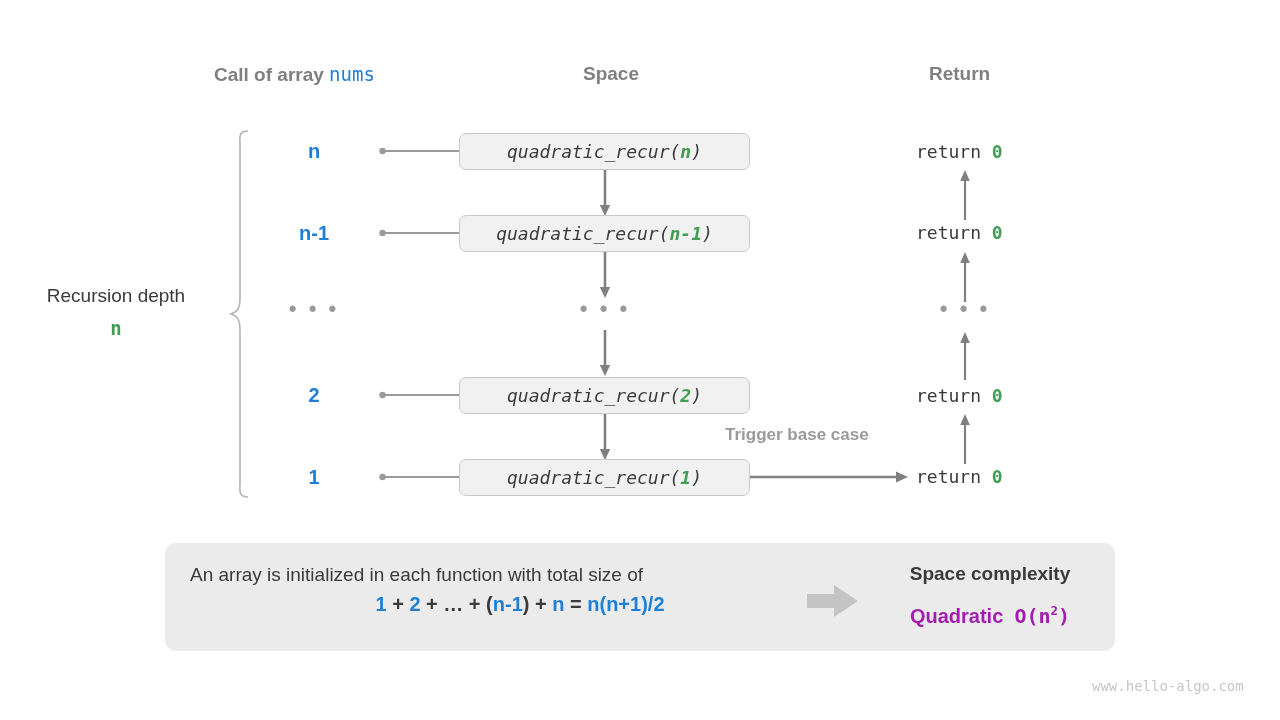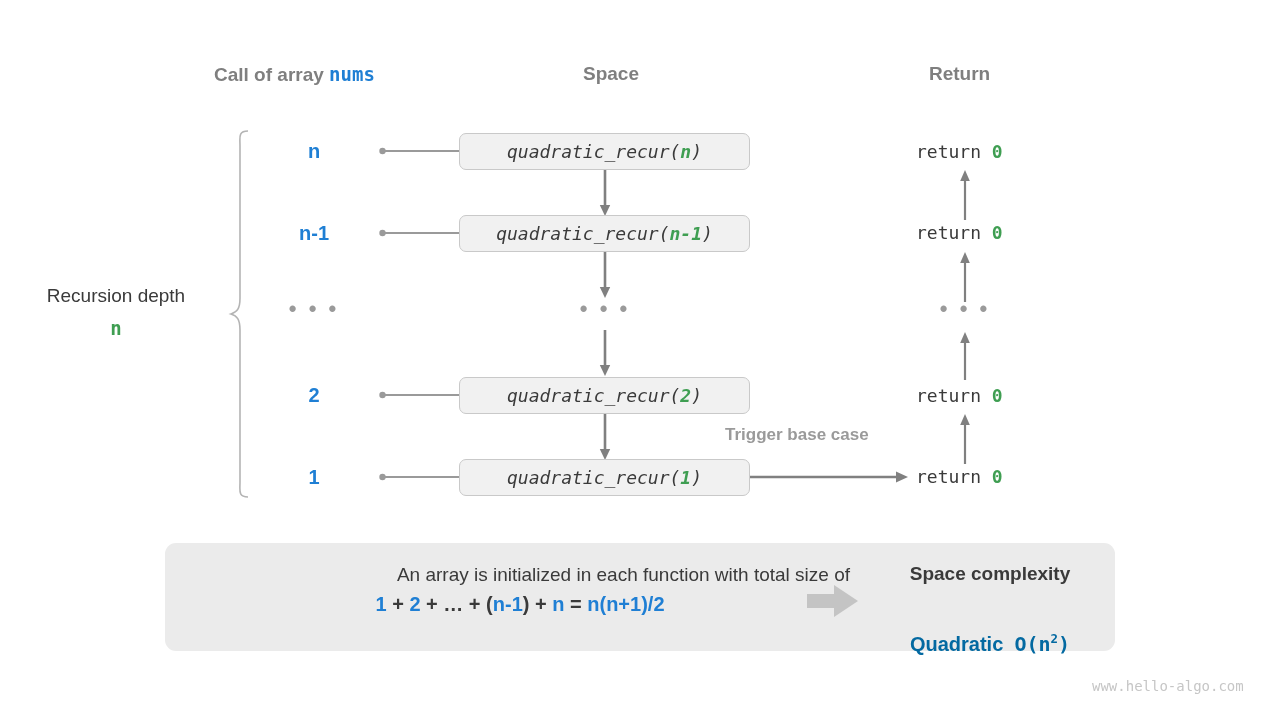--- a/index.html
+++ b/index.html
@@ -11,21 +11,21 @@
   .stage{position:absolute;left:0;top:0;width:1280px;height:720px;}
   .abs{position:absolute;}
 
   
   .col-head{
     font-weight:bold;font-size:19px;color:#7f7f7f;
     white-space:nowrap;
   }
   .col-head .mono-blue{
     font-family:"DejaVu Sans Mono","Liberation Mono",monospace;
-    color:#1f7fd4;font-weight:bold;font-size:19px;
+    color:#1f7fd4;font-weight:normal;font-size:19px;
   }
 
   
   .size-label{
     font-weight:bold;font-size:20px;color:#1f7fd4;
     width:120px;text-align:center;white-space:nowrap;
   }
   .dots-gray{
     color:#9a9a9a;font-size:22px;font-weight:bold;letter-spacing:3px;
     width:120px;text-align:center;
@@ -66,35 +66,35 @@
   .trigger-note{
     font-weight:bold;font-size:17px;color:#9a9a9a;white-space:nowrap;
   }
 
   
   .summary{
     box-sizing:border-box;
     background:#ebebeb;border-radius:11px;
   }
   .sum-text{
-    font-size:19px;color:#3a3a3a;white-space:nowrap;text-align:right;
+    font-size:19px;color:#3a3a3a;white-space:nowrap;text-align:left;
   }
   .formula{
     font-size:20px;font-weight:bold;color:#3a3a3a;white-space:nowrap;
     text-align:center;
   }
   .formula .b{color:#1f7fd4;}
   .formula .op{color:#3a3a3a;font-weight:bold;}
   .sum-title{
     font-size:19px;font-weight:bold;color:#3a3a3a;
     white-space:nowrap;text-align:center;
   }
   .sum-val{
-    font-size:20px;font-weight:bold;color:#0369a1;
-    white-space:nowrap;text-align:center;margin-top:28px;
+    font-size:20px;font-weight:bold;color:#a21caf;
+    white-space:nowrap;text-align:center;
   }
   .sum-val .bigo{
     font-family:"DejaVu Sans Mono","Liberation Mono",monospace;
   }
   .sum-val sup{font-size:0.62em;}
 
   
   .watermark{
     font-family:"DejaVu Sans Mono","Liberation Mono",monospace;
     font-size:14px;color:#c6c6c6;white-space:nowrap;

